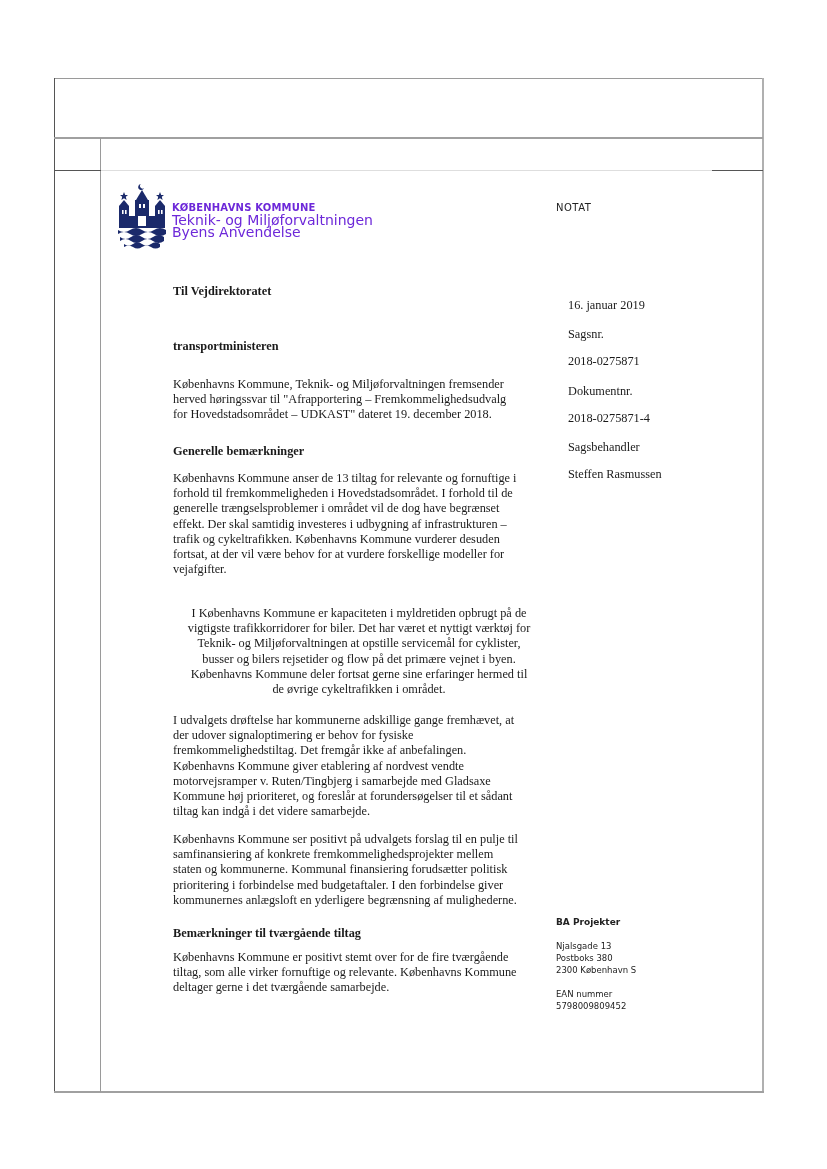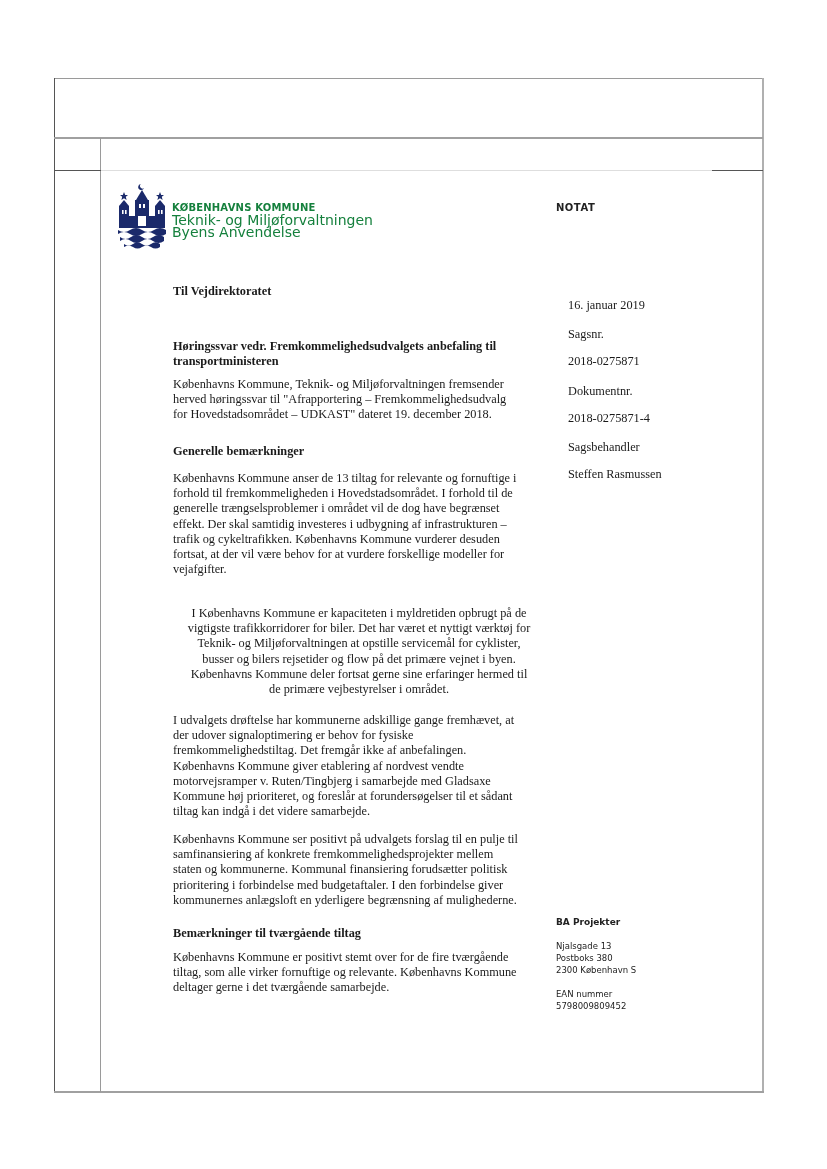--- a/index.html
+++ b/index.html
@@ -9,25 +9,25 @@
   .outer-left { left:54px; top:78px; width:1px; height:1014px; background:#555; }
   .outer-right { left:762px; top:78px; width:2px; height:1014px; background:#b0b0b0; }
   .outer-bottom { left:54px; top:1091px; width:710px; height:2px; background:#a0a0a0; }
   .rule-138 { left:54px; top:137px; width:709px; height:2px; background:#a0a0a0; }
   .vline-101 { left:100px; top:138px; width:1px; height:954px; background:#9a9a9a; }
   .rule-170-left { left:54px; top:170px; width:47px; height:1px; background:#555; }
   .rule-170-mid { left:101px; top:170px; width:611px; height:1px; background:#dedede; }
   .rule-170-right { left:712px; top:170px; width:51px; height:1px; background:#555; }
 
   .logo { position:absolute; left:116px; top:182px; width:52px; height:68px; }
-  .org { position:absolute; left:172px; top:202px; font-family:"DejaVu Sans", sans-serif; color:#15803d; }
+  .org { position:absolute; left:172px; top:202px; font-family:"DejaVu Sans", sans-serif; color:#6d28d9; }
   .org .name { font-size:10px; font-weight:bold; letter-spacing:0.2px; line-height:12px; }
   .org .sub { font-size:14px; line-height:12px; }
 
-  .notat { position:absolute; left:556px; top:202px; font-family:"DejaVu Sans", sans-serif; font-weight:bold; font-size:10px; letter-spacing:0.5px; color:#222; }
+  .notat { position:absolute; left:556px; top:202px; font-family:"DejaVu Sans", sans-serif; font-weight:normal; font-size:10px; letter-spacing:0.5px; color:#222; }
 
   .main { position:absolute; left:173px; width:372px; font-size:12.3px; line-height:15.2px; }
   .main p { margin:0; }
   .b { font-weight:bold; }
 
   .side { position:absolute; left:556px; font-size:12.3px; line-height:15.2px; }
   .side p { margin:12px; }
 
   .footer-org { position:absolute; left:556px; font-family:"DejaVu Sans", sans-serif; font-size:8.5px; line-height:12px; color:#222; }
   .footer-org .title { font-weight:bold; font-size:9px; }
@@ -92,21 +92,20 @@
   <p>16. januar 2019</p>
   <p style="margin-top:14px;">Sagsnr.</p>
   <p>2018-0275871</p>
   <p style="margin-top:14px;">Dokumentnr.</p>
   <p>2018-0275871-4</p>
   <p style="margin-top:14px;">Sagsbehandler</p>
   <p>Steffen Rasmussen</p>
 </div>
 
 <div class="main b" style="top:339px;">
-  <p>Høringssvar vedr. Fremkommelighedsudvalgets anbefaling til</p>
   <p>transportministeren</p>
 </div>
 
 <div class="main" style="top:377px;">
   <p>Københavns Kommune, Teknik- og Miljøforvaltningen fremsender</p>
   <p>herved høringssvar til "Afrapportering – Fremkommelighedsudvalg</p>
   <p>for Hovedstadsområdet – UDKAST" dateret 19. december 2018.</p>
 </div>
 
 <div class="main b" style="top:444px;">Generelle bemærkninger</div>
@@ -120,21 +119,21 @@
   <p>fortsat, at der vil være behov for at vurdere forskellige modeller for</p>
   <p>vejafgifter.</p>
 </div>
 
 <div class="main" style="top:606px;text-align:center;">
   <p>I Københavns Kommune er kapaciteten i myldretiden opbrugt på de</p>
   <p>vigtigste trafikkorridorer for biler. Det har været et nyttigt værktøj for</p>
   <p>Teknik- og Miljøforvaltningen at opstille servicemål for cyklister,</p>
   <p>busser og bilers rejsetider og flow på det primære vejnet i byen.</p>
   <p>Københavns Kommune deler fortsat gerne sine erfaringer hermed til</p>
-  <p>de primære vejbestyrelser i området.</p>
+  <p>de øvrige cykeltrafikken i området.</p>
 </div>
 
 <div class="main" style="top:713px;">
   <p>I udvalgets drøftelse har kommunerne adskillige gange fremhævet, at</p>
   <p>der udover signaloptimering er behov for fysiske</p>
   <p>fremkommelighedstiltag. Det fremgår ikke af anbefalingen.</p>
   <p>Københavns Kommune giver etablering af nordvest vendte</p>
   <p>motorvejsramper v. Ruten/Tingbjerg i samarbejde med Gladsaxe</p>
   <p>Kommune høj prioriteret, og foreslår at forundersøgelser til et sådant</p>
   <p>tiltag kan indgå i det videre samarbejde.</p>

